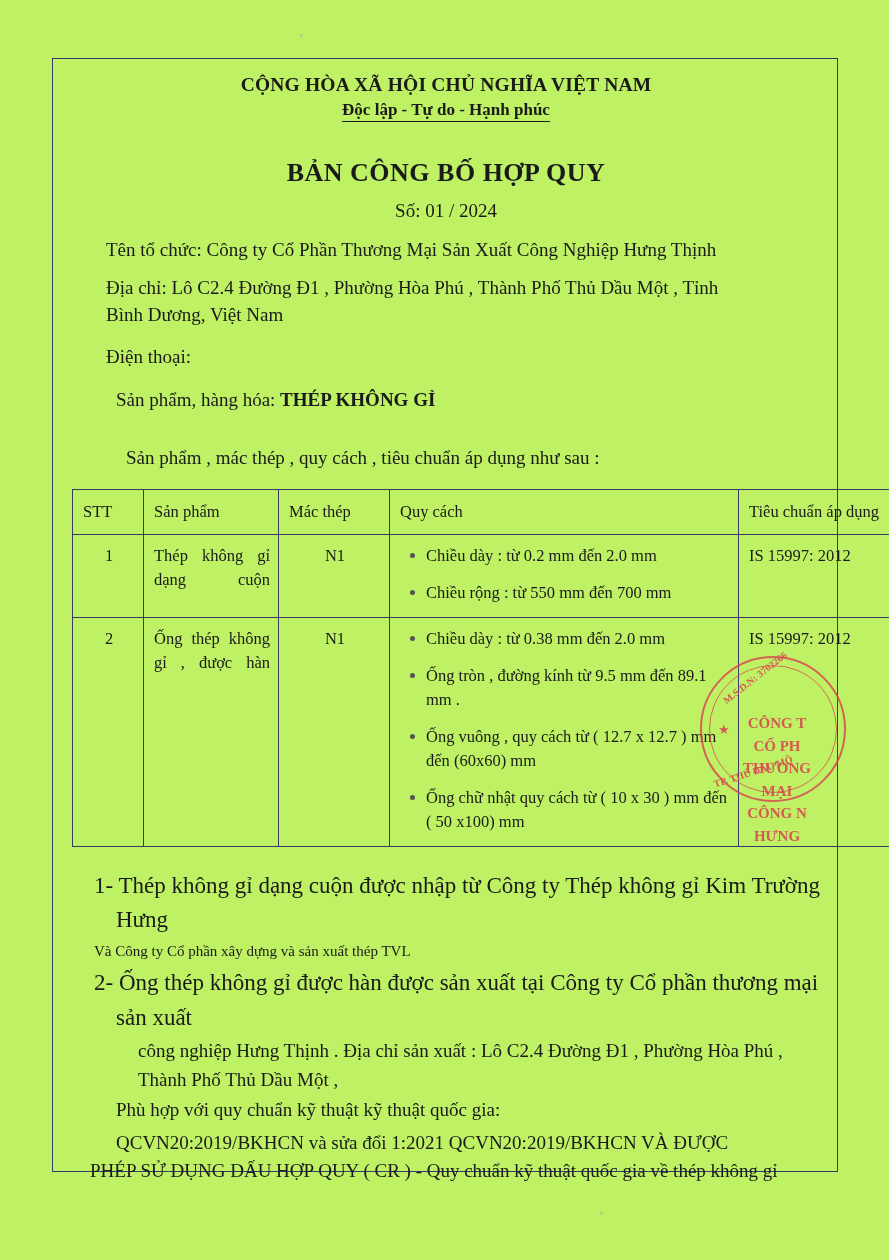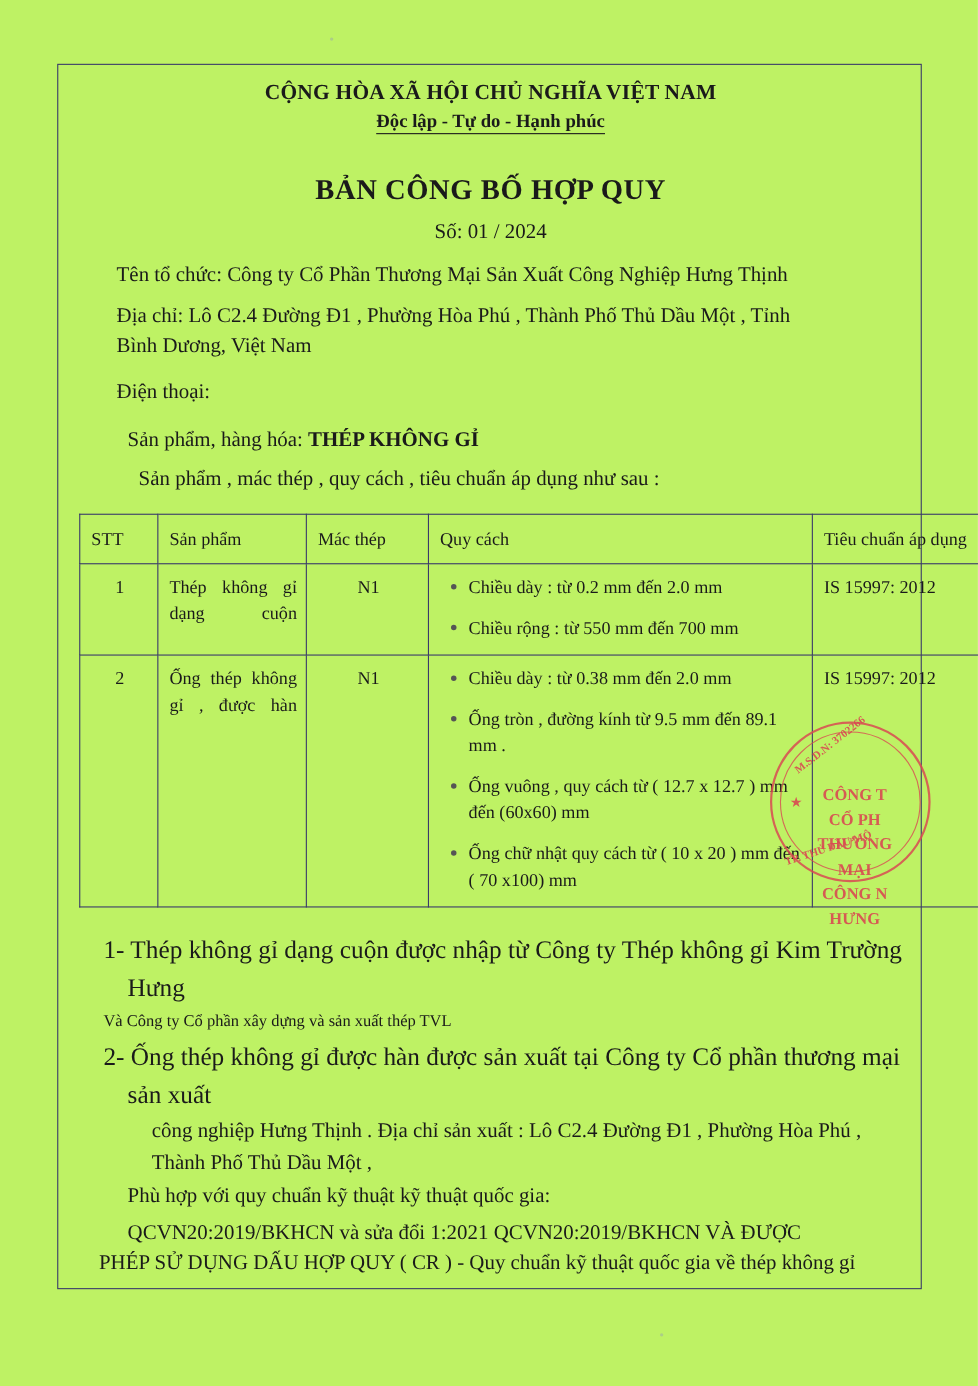--- a/index.html
+++ b/index.html
@@ -236,21 +236,21 @@
     <div class="center doc-number">Số: 01 / 2024</div>
 
     <div class="para indent1">Tên tổ chức: Công ty Cổ Phần Thương Mại Sản Xuất Công Nghiệp Hưng Thịnh</div>
     <div class="para indent1" style="margin-top:10px;">Địa chỉ: Lô C2.4 Đường Đ1 , Phường Hòa Phú , Thành Phố Thủ Dầu Một , Tỉnh</div>
     <div class="para" style="margin-top:0;padding-left:36px;">Bình Dương, Việt Nam</div>
     <div class="para indent1" style="margin-top:14px;">Điện thoại:</div>
 
     <div class="para indent2" style="margin-top:16px;">
       <span>Sản phẩm, hàng hóa: </span><span class="bold">THÉP KHÔNG GỈ</span>
     </div>
-    <div class="para indent3" style="margin-top:8px;">Sản phẩm , mác thép , quy cách , tiêu chuẩn áp dụng như sau :</div>
+    <div class="para indent3" style="margin-top:30px;">Sản phẩm , mác thép , quy cách , tiêu chuẩn áp dụng như sau :</div>
 
     <table class="spec">
       <thead>
         <tr>
           <th class="c-stt">STT</th>
           <th class="c-prod">Sản phẩm</th>
           <th class="c-grade">Mác thép</th>
           <th class="c-spec">Quy cách</th>
           <th class="c-std">Tiêu chuẩn áp dụng</th>
         </tr>
@@ -270,21 +270,21 @@
         </tr>
         <tr>
           <td class="c-stt">2</td>
           <td class="c-prod">Ống thép không gỉ , được hàn</td>
           <td class="c-grade">N1</td>
           <td class="c-spec">
             <ul class="spec-list">
               <li>Chiều dày : từ 0.38 mm đến 2.0 mm</li>
               <li>Ống tròn , đường kính từ 9.5 mm đến 89.1 mm .</li>
               <li>Ống vuông , quy cách từ ( 12.7 x 12.7 ) mm đến (60x60) mm</li>
-              <li>Ống chữ nhật quy cách từ ( 10 x 20 ) mm đến ( 70 x100) mm</li>
+              <li>Ống chữ nhật quy cách từ ( 10 x 30 ) mm đến ( 50 x100) mm</li>
             </ul>
           </td>
           <td class="c-std">IS 15997: 2012</td>
         </tr>
       </tbody>
     </table>
 
     <div class="notes">
       <div class="note-item">
         <span>1-</span>

